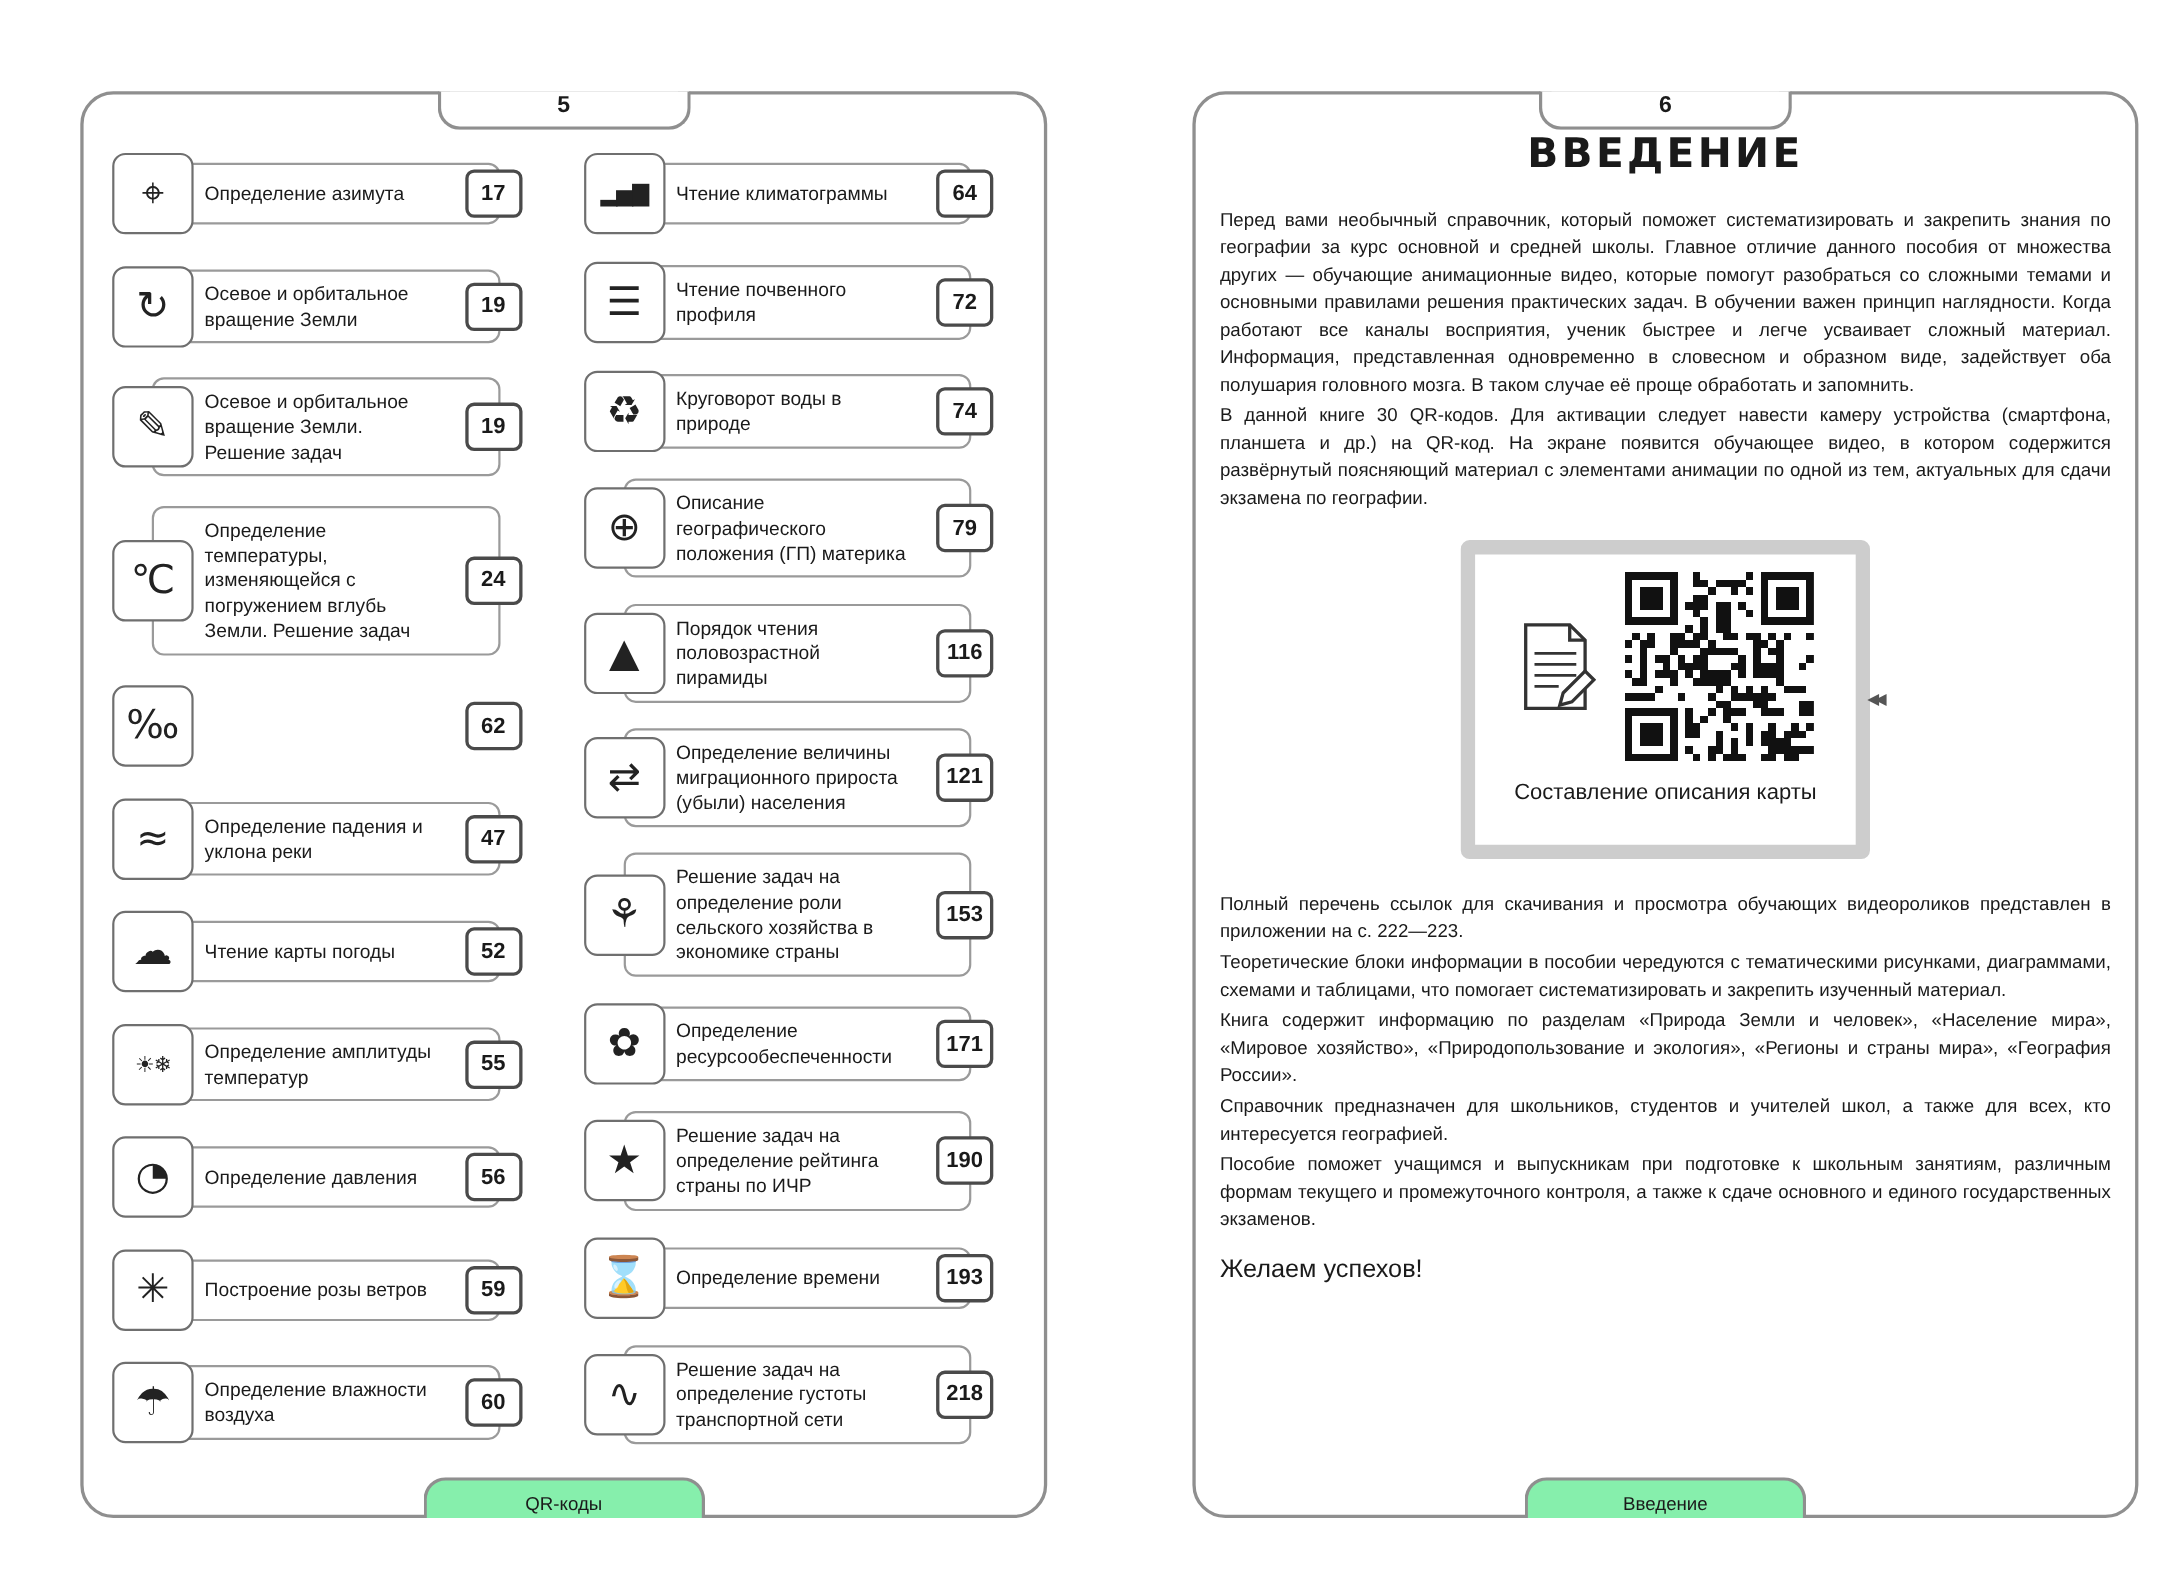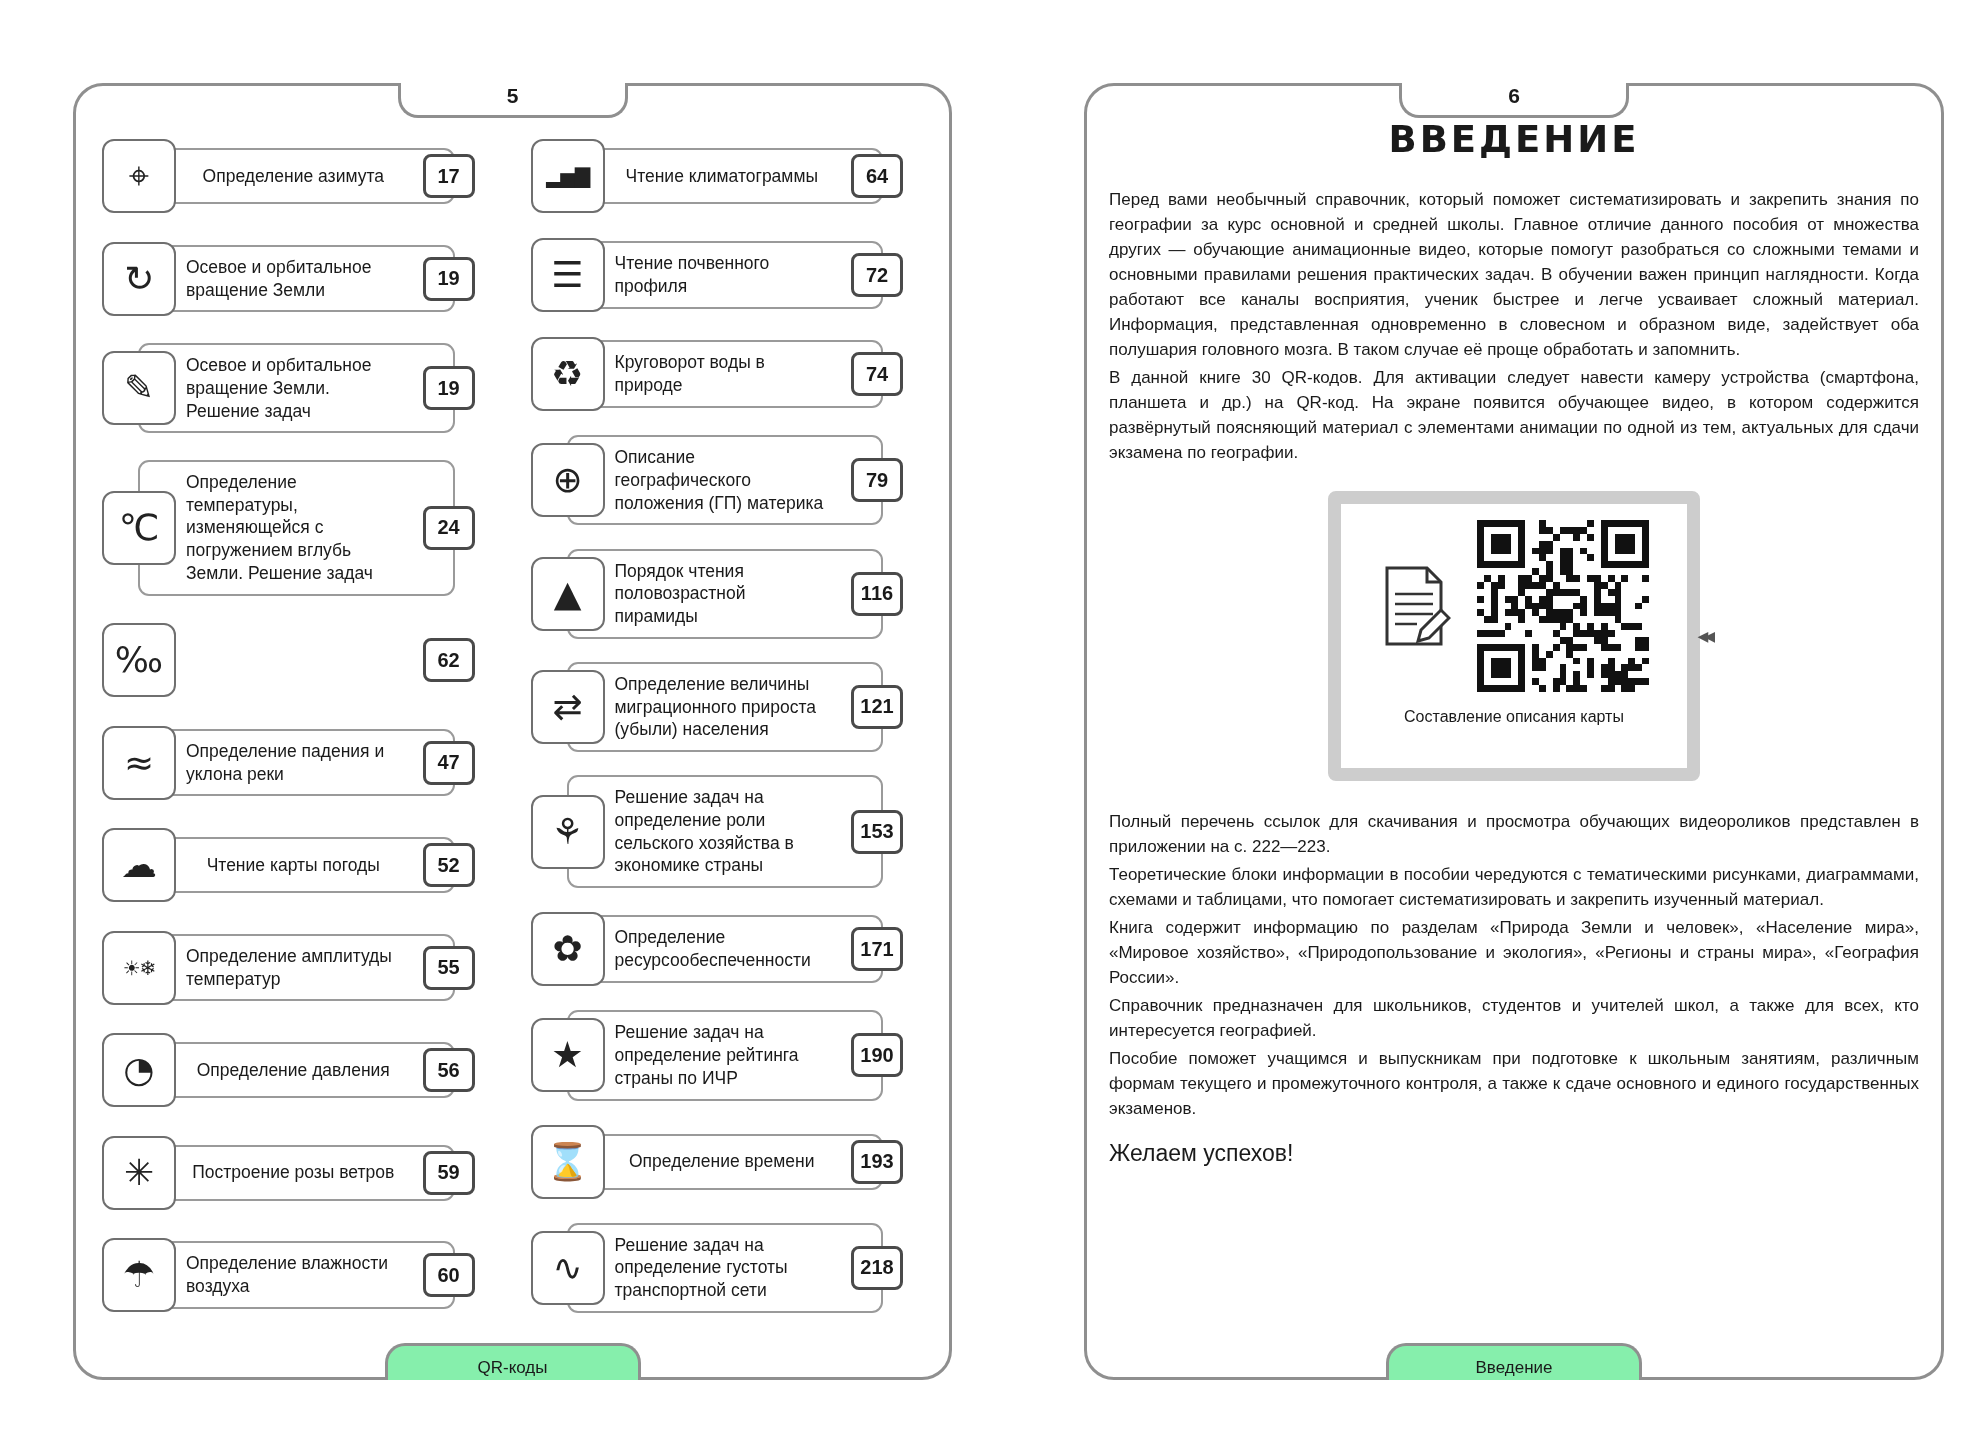--- a/index.html
+++ b/index.html
@@ -25,36 +25,36 @@
   .toc-col{flex:1;display:flex;flex-direction:column;justify-content:space-between;}
   .toc-item{position:relative;display:flex;align-items:center;min-height:76px;}
   .icon-box{position:absolute;left:0;top:50%;transform:translateY(-50%);
      width:70px;height:70px;background:#fff;border:2px solid #6f6f6f;border-radius:12px;
      display:flex;align-items:center;justify-content:center;z-index:2;}
   .glyph{font-family:"DejaVu Sans", sans-serif;font-size:36px;color:#222;line-height:1;}
   .glyph.multi{font-size:20px;letter-spacing:-1px;}
   .label-box{flex:1;margin-left:36px;margin-right:20px;background:#fff;
      border:2px solid #9a9a9a;border-radius:11px;min-height:56px;box-sizing:border-box;
      padding:9px 52px 9px 46px;display:flex;align-items:center;
-     font-size:17.5px;line-height:1.3;justify-content:center;}
+     font-size:17.5px;line-height:1.3;}
   .badge{position:absolute;right:0;top:50%;transform:translateY(-50%);
      width:46px;height:38px;background:#fff;border:3px solid #4a4a4a;border-radius:8px;
      display:flex;align-items:center;justify-content:center;
      font-size:20px;font-weight:bold;z-index:3;text-align:center;}
 
   
   .intro{position:absolute;top:26px;left:22px;right:22px;bottom:64px;}
   .intro-title{text-align:center;font-family:"DejaVu Sans", sans-serif;font-weight:800;
      font-size:37px;letter-spacing:3px;margin:6px 0 26px 0;}
   .para{margin:0 0 3px 0;font-size:17px;line-height:25px;text-align:justify;}
   .qr-frame{position:relative;width:372px;height:290px;margin:26px auto 28px auto;
      border:13px solid #cdcdcd;border-radius:8px;box-sizing:border-box;background:#fff;
      display:flex;flex-direction:column;align-items:center;justify-content:flex-start;}
   .qr-row{display:flex;align-items:center;justify-content:center;gap:26px;margin-top:16px;}
-  .qr-caption{font-size:16px;margin-top:12px;text-align:right;}
+  .qr-caption{font-size:20px;margin-top:12px;text-align:right;}
   .rewind{position:absolute;right:-24px;top:50%;transform:translateY(-50%);
      font-family:"DejaVu Sans", sans-serif;font-size:14px;letter-spacing:-4px;color:#555;}
   .closing{text-align:left;font-size:23px;margin-top:19px;}
 </style>
 </head>
 <body>
 
 <div class="page page-left">
   <div class="notch-top">
     <span class="pnum">5</span>

